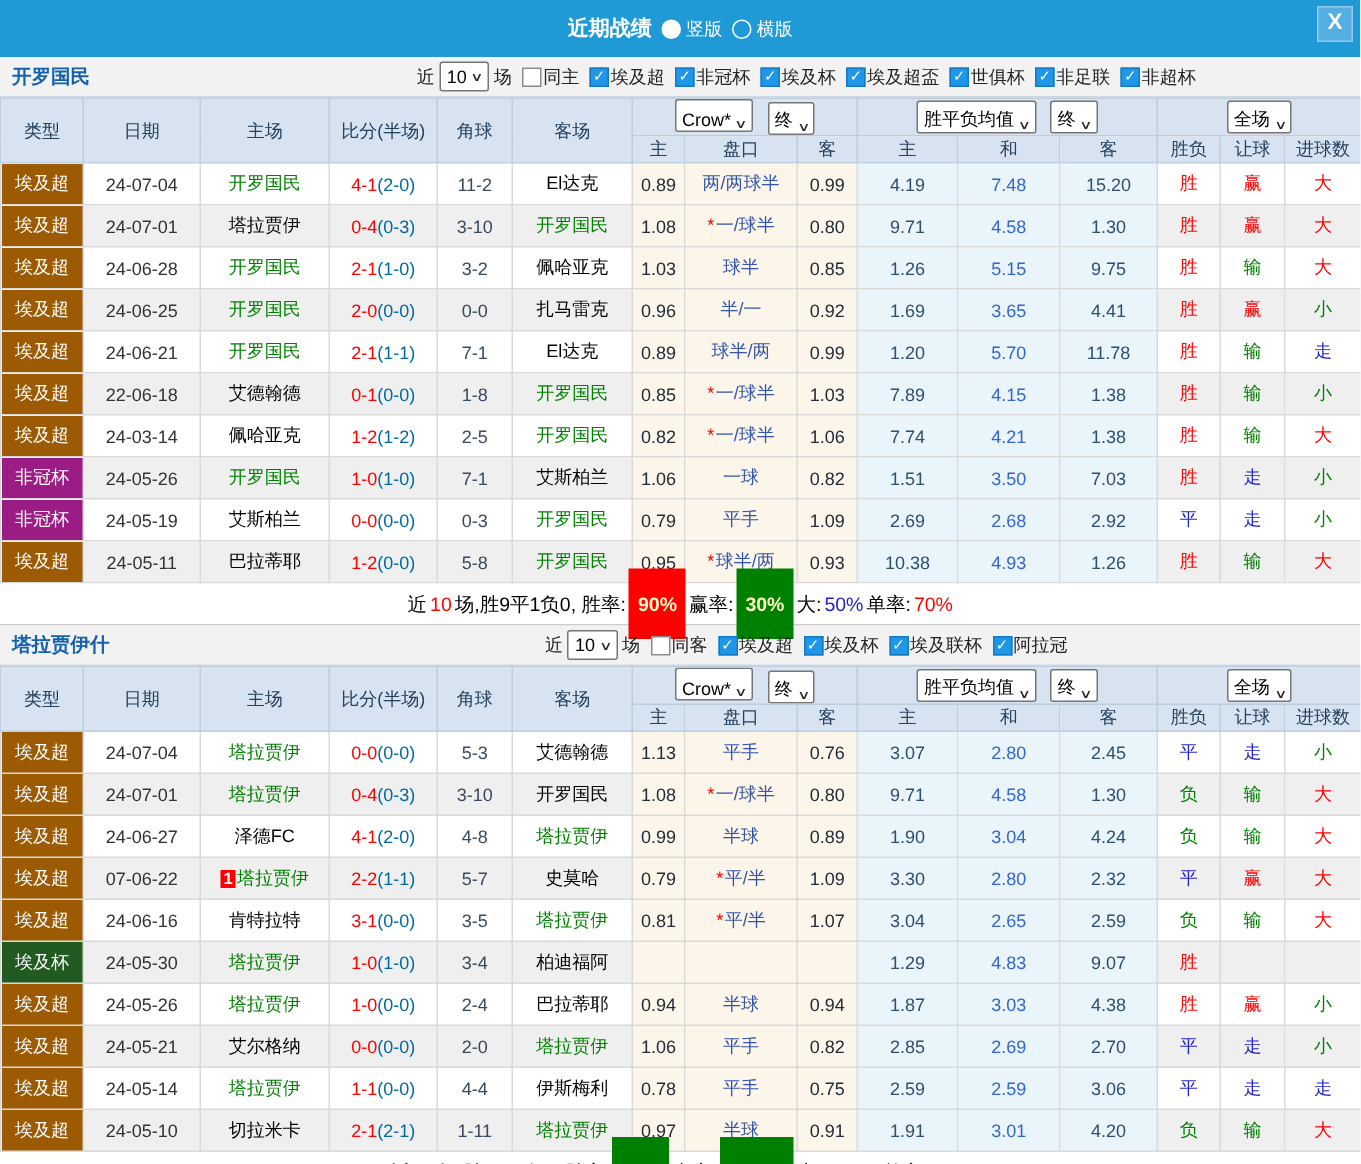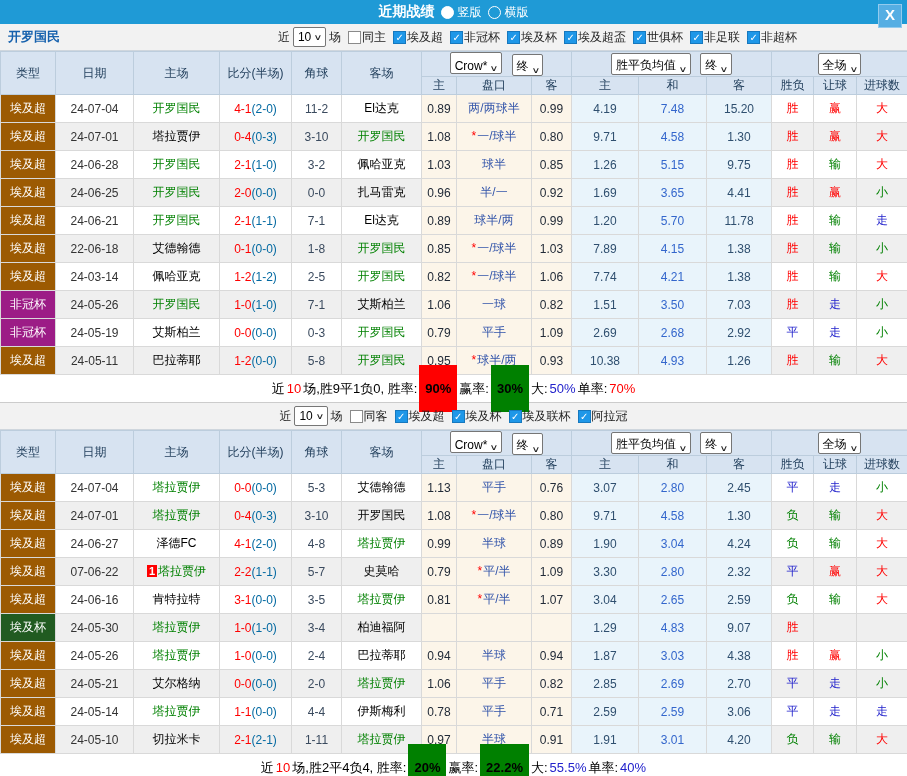--- a/index.html
+++ b/index.html
@@ -1,19 +1,19 @@
 <!DOCTYPE html>
 <html><head>
 <meta charset="utf-8">
 <style>
   html,body{margin:0;padding:0;background:#fff;}
   .wrap{width:907px;height:776px;overflow:hidden;background:#fff;
         font-family:"Liberation Sans","DejaVu Sans",sans-serif;position:relative;}
   
-  .topbar{height:24px;background:#1f9ad6;display:flex;align-items:center;justify-content:center;
+  .topbar{height:38px;background:#1f9ad6;display:flex;align-items:center;justify-content:center;
           position:relative;color:#fff;}
   .topbar .title{font-weight:bold;font-size:14px;}
   .radio{width:11px;height:11px;border:1px solid #fff;border-radius:50%;display:inline-block;
          margin:0 4px 0 6px;vertical-align:-1px;}
   .radio.on{background:#fff;}
   .rlabel{font-size:12px;}
   .close{position:absolute;right:5px;top:4px;width:22px;height:22px;background:#55aee3;
          border:1px solid #93cbee;color:#fff;font-weight:bold;text-align:center;line-height:20px;
          font-size:15px;cursor:pointer;}
   
@@ -55,21 +55,21 @@
   .c-team{color:#008000;}
   .c-red{color:#f00;}
   .c-green{color:#008000;}
   .c-blue{color:#2222cc;}
   .star{color:#f00;margin-right:1px;}
   .badge{background:#f00;color:#fff;font-size:11px;padding:0 2px;margin-right:1px;font-weight:bold;}
   
   .summary{height:27px;display:flex;align-items:center;justify-content:center;font-size:13px;
            color:#000;border-bottom:1px solid #ccc;background:#fff;}
   .summary span{margin:0 1px;}
-  .pill{color:#000000;padding:16px 6px;margin:0 3px;font-weight:bold;}
+  .pill{color:#fef9c3;padding:16px 6px;margin:0 3px;font-weight:bold;}
   .pill-red{background:#f00;}
   .pill-green{background:#008000;}
 </style>
 </head>
 <body>
 
 <div class="wrap">
 
   <div class="topbar">
     <span class="title">近期战绩</span>
@@ -370,20 +370,21 @@
       <span class="pill pill-red">90%</span>
       <span>赢率:</span>
       <span class="pill pill-green">30%</span>
       <span>大:</span>
       <span class="c-blue">50%</span>
       <span>单率:</span>
       <span class="c-red">70%</span>
     </div>
 
   <div class="filterbar">
+    <div class="team">塔拉贾伊什</div>
     <div class="filters">
       <span>近</span>
       <span class="sel">
           <span>10</span>
           <span class="arr">∨</span>
         </span>
       <span>场</span>
       <span class="cb"></span>
       <span>同客</span>
       <span>
@@ -611,21 +612,21 @@
         </tr>
         <tr>
           <td class="type t-brown">埃及超</td>
           <td class="date">24-05-14</td>
           <td><span class="c-team">塔拉贾伊</span></td>
           <td><span class="sc-main">1-1</span><span class="sc-half">(0-0)</span></td>
           <td class="corner">4-4</td>
           <td><span>伊斯梅利</span></td>
           <td class="odds">0.78</td>
           <td class="odds hcap"><span>平手</span></td>
-          <td class="odds">0.71</td>
+          <td class="odds">0.75</td>
           <td class="avg side">2.59</td>
           <td class="avg mid">2.59</td>
           <td class="avg side">3.06</td>
           <td class="c-blue">平</td>
           <td class="c-blue">走</td>
           <td class="c-blue">走</td>
         </tr>
         <tr>
           <td class="type t-brown">埃及超</td>
           <td class="date">24-05-10</td>

